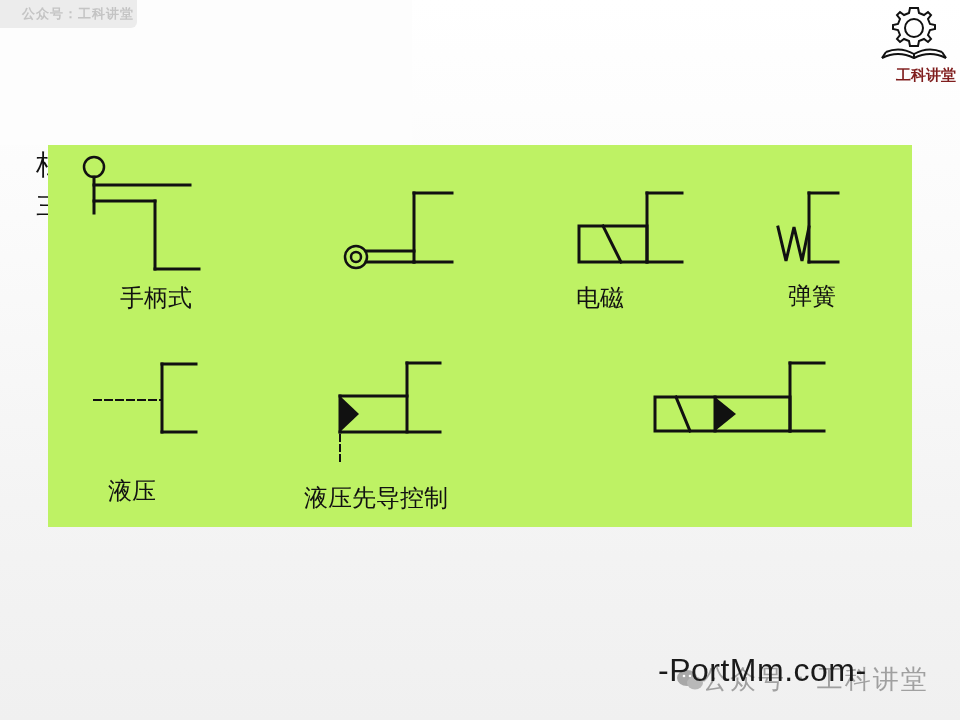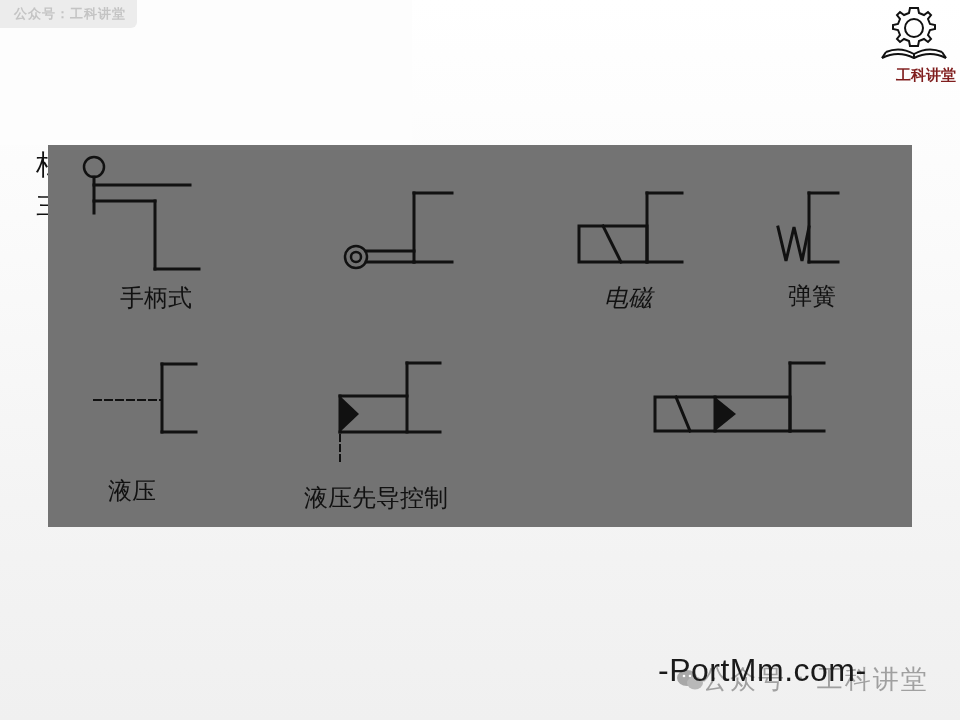--- a/index.html
+++ b/index.html
@@ -9,34 +9,34 @@
     font-family: "DejaVu Sans", "Liberation Sans", sans-serif;
   }
   .top-panel {
     position: absolute; left: 0; top: 0; width: 412px; height: 145px;
     background: #fdfdfd;
   }
   .wm-badge {
     position: absolute; left: 0; top: 0; width: 137px; height: 28px;
     background: #ececec; border-radius: 0 0 6px 0;
     color: #c4c4c4; font-size: 13px; font-weight: bold; line-height: 28px;
-    padding-left: 14px; box-sizing: border-box; letter-spacing: 1px;
+    padding-left: 22px; box-sizing: border-box; letter-spacing: 1px;
   }
   .logo { position: absolute; left: 872px; top: 2px; width: 84px; height: 86px; }
   .logo svg { position: absolute; left: 6px; top: 0; }
   .logo-label {
     position: absolute; left: 12px; top: 64px; width: 84px; text-align: center;
     font-size: 15px; font-weight: bold; color: #7f1d1d;
   }
   .slide-text {
     position: absolute; left: 36px; font-size: 28px; color: #111;
   }
   .figure {
     position: absolute; left: 48px; top: 145px; width: 864px; height: 382px;
-    background: #737373;
+    background: #bef264;
   }
   .figure svg { position: absolute; left: 0; top: 0; }
   .label {
     position: absolute; font-size: 24px; color: #111; white-space: nowrap;
     font-family: "DejaVu Sans", sans-serif;
   }
   .footer-wm {
     position: absolute; left: 702px; top: 662px; font-size: 26px; color: #a0a0a0;
     letter-spacing: 2px;
   }
@@ -129,21 +129,21 @@
         <line x1="742" y1="218" x2="742" y2="286"></line>
         <line x1="742" y1="218" x2="776" y2="218"></line>
         <line x1="742" y1="286" x2="776" y2="286"></line>
       </g>
     </g>
     <polygon points="292,251 311,269 292,287" fill="#111"></polygon>
     <polygon points="667,252 688,269 667,286" fill="#111"></polygon>
   </svg>
 
   <div class="label" style="left:72px;top:137px;">手柄式</div>
-  <div class="label" style="left:556px;top:137px;font-style:italic;">电磁</div>
+  <div class="label" style="left:528px;top:137px;">电磁</div>
   <div class="label" style="left:740px;top:135px;">弹簧</div>
   <div class="label" style="left:60px;top:330px;font-family:Liberation Serif, serif;">液压</div>
   <div class="label" style="left:256px;top:337px;">液压先导控制</div>
 </div>
 
 <svg class="wechat-icon" width="28" height="24" viewBox="0 0 28 24">
   <ellipse cx="11" cy="10" rx="10" ry="8" fill="#a8a8a8"></ellipse>
   <ellipse cx="19" cy="15" rx="8" ry="6.5" fill="#b8b8b8"></ellipse>
   <circle cx="8" cy="8" r="1.3" fill="#fff"></circle>
     <circle cx="14" cy="8" r="1.3" fill="#fff"></circle>

